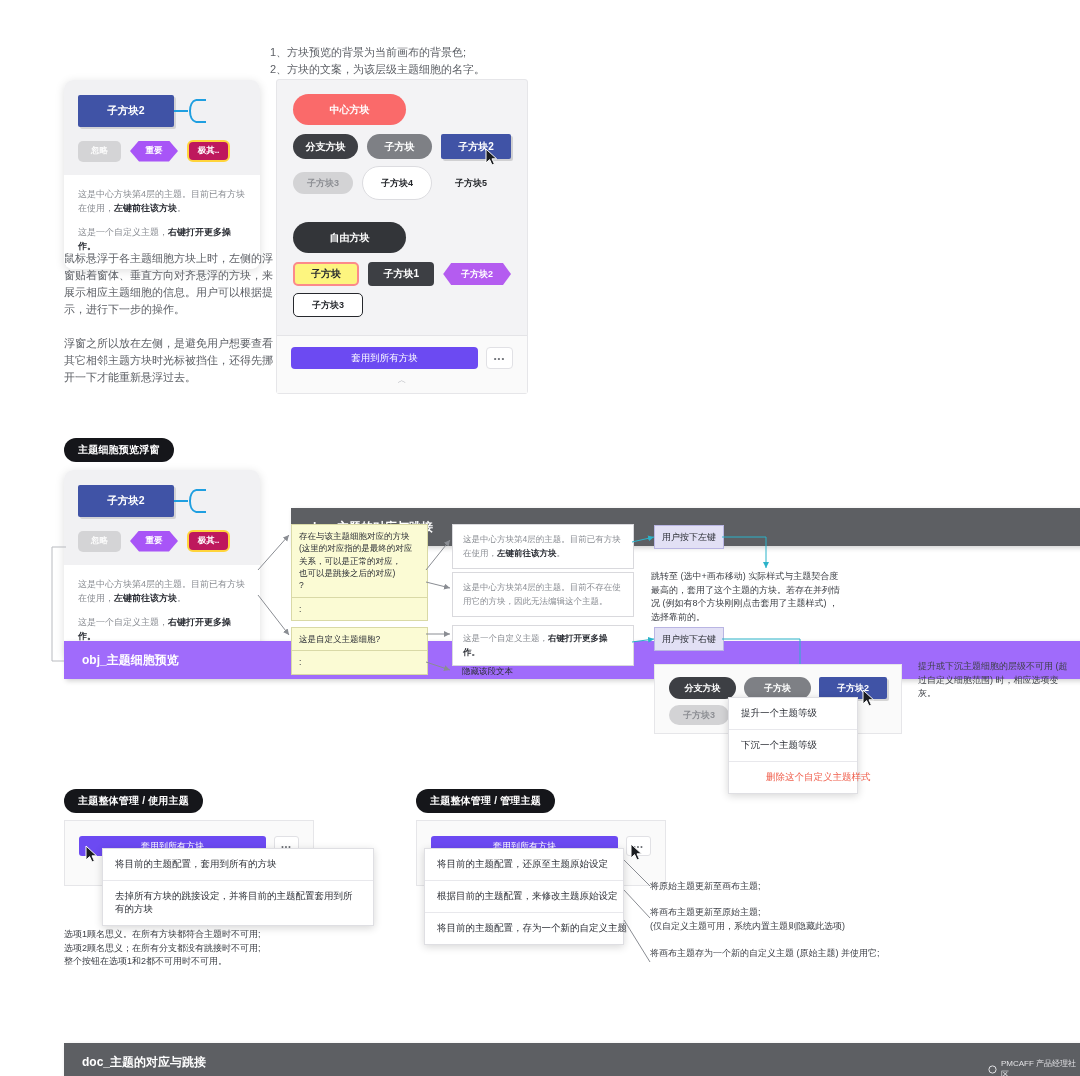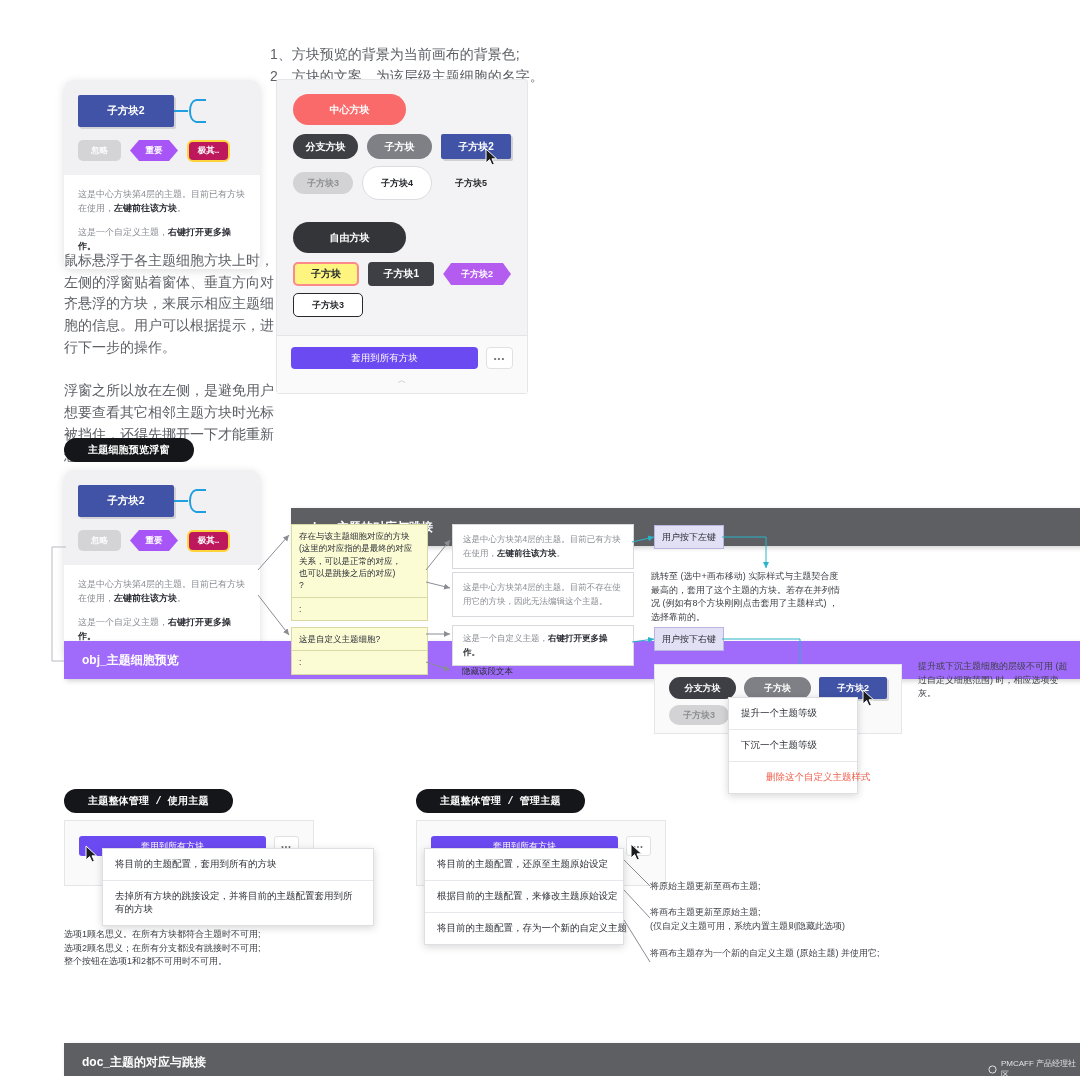--- a/index.html
+++ b/index.html
@@ -10,41 +10,41 @@
     overflow: hidden;
   }
   #stage { position: relative; width: 1080px; height: 1076px; }
 
   .abs { position: absolute; }
 
   
   .pill-black {
     background: #15161a; color: #fff; border-radius: 999px;
     font-size: 10px; font-weight: bold; letter-spacing: .2px;
-    padding: 5px 24px; display: inline-block; white-space: nowrap; font-family: Liberation Mono, monospace;
-  }
-
-  .note { color: #5d6066; font-size: 14px; line-height: 1.55; white-space: pre-line; }
+    padding: 5px 14px; display: inline-block; white-space: nowrap;
+  }
+
+  .note { color: #5d6066; font-size: 11px; line-height: 1.55; white-space: pre-line; }
   .note-dark { color: #3c3f45; font-size: 9px; line-height: 1.5; white-space: pre-line; }
 
   
   .preview-card {
     width: 196px; background: #ffffff; border-radius: 9px;
     box-shadow: 0 2px 10px rgba(0,0,0,.13); overflow: hidden;
   }
   .preview-top { background: #f1f1f3; padding: 14px 14px 13px 14px; }
   .pv-mainrow { display: flex; align-items: center; height: 34px; }
   .pv-block {
     width: 96px; height: 32px; background: #4053a6; color: #fff;
     display: flex; align-items: center; justify-content: center;
     font-size: 10.5px; font-weight: bold; border-radius: 2px;
     box-shadow: 2px 2px 0 rgba(0,0,0,.12);
   }
   .pv-branch { position: relative; width: 34px; height: 34px; }
-  .pv-tags { display: flex; gap: 9px; margin-top: 12px; }
+  .pv-tags { display: flex; gap: 9px; margin-top: 12px; align-items: center; }
   .tag {
     font-size: 8.5px; font-weight: bold; display: flex;
     align-items: center; justify-content: center; height: 21px;
   }
   .tag-gray { width: 43px; background: #d4d4d6; color: #fbfbfb; border-radius: 5px; }
   .tag-hex {
     width: 48px; background: #a855f7; color: #ffffff;
     clip-path: polygon(9px 0, calc(100% - 9px) 0, 100% 50%, calc(100% - 9px) 100%, 9px 100%, 0 50%);
   }
   .tag-red {

